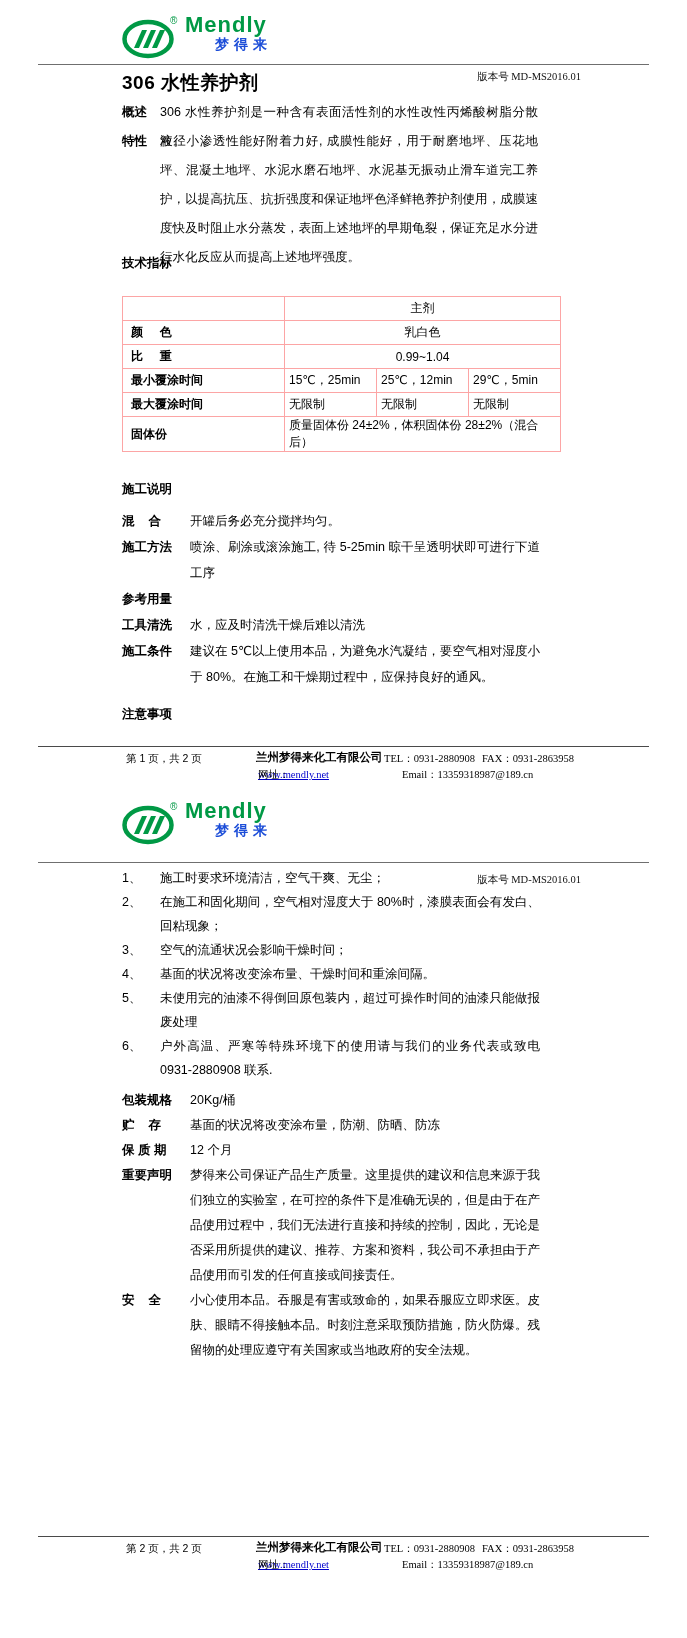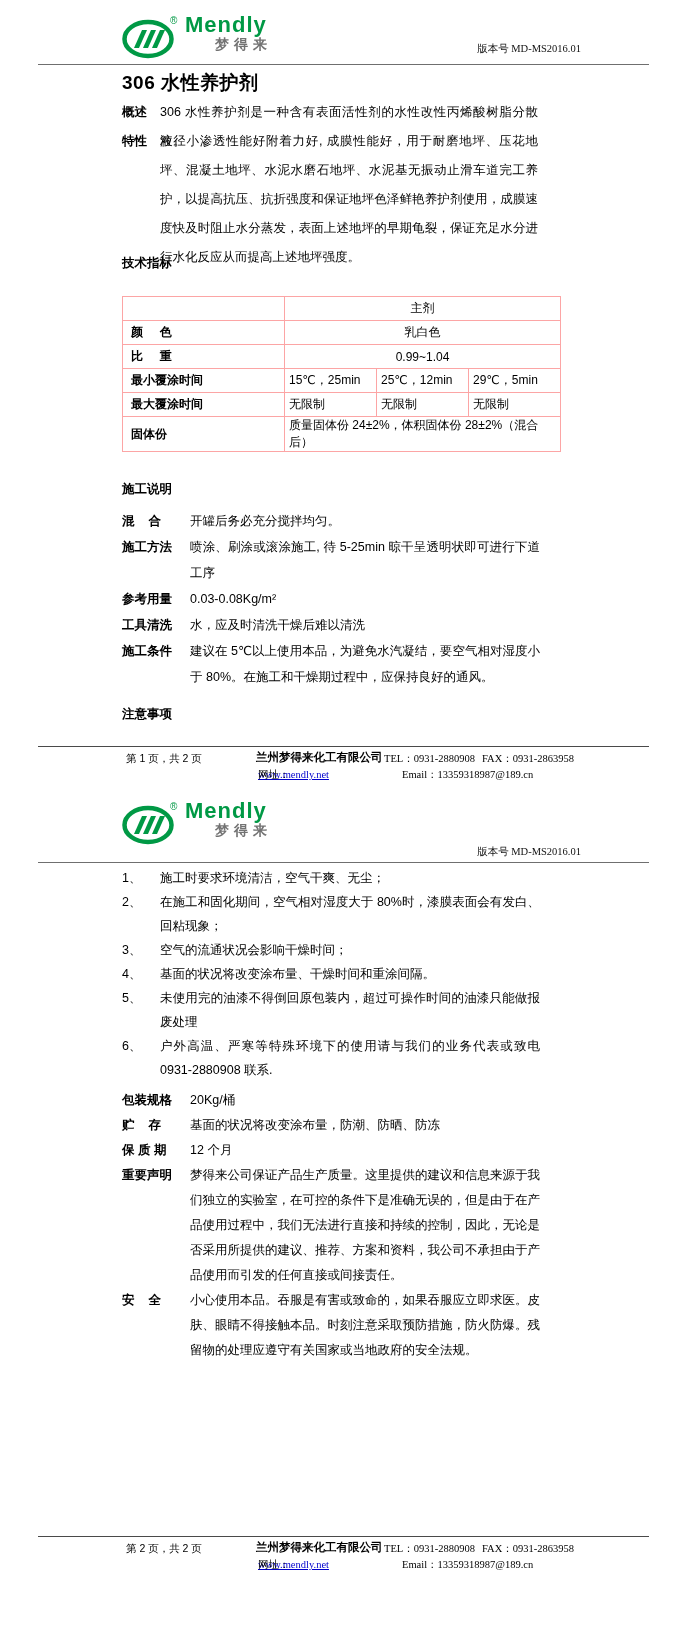--- a/index.html
+++ b/index.html
@@ -6,22 +6,22 @@
   html,body { background:#ffffff; }
   .sheet{
     position:relative; width:687px; height:1638px; background:#fff;
     font-family:"Liberation Sans","DejaVu Sans",sans-serif; color:#000;
     overflow:hidden;
   }
   
   .logo{ position:absolute; left:122px; display:flex; align-items:flex-start; }
   .logo-text{ margin-left:5px; }
   .logo-name{ color:#009945; font-weight:bold; font-size:22px; line-height:22px; letter-spacing:1px; }
-  .logo-cn{ color:#737373; font-weight:bold; font-size:14px; line-height:16px; letter-spacing:5px; margin-left:30px; }
-  .version{ position:absolute; right:106px; font-family:"Liberation Serif","DejaVu Serif",serif; font-size:10.5px; color:#111; }
+  .logo-cn{ color:#1d4ed8; font-weight:bold; font-size:14px; line-height:16px; letter-spacing:5px; margin-left:30px; }
+  .version{ position:absolute; right:106px; font-family:"Liberation Serif","DejaVu Serif",serif; font-size:10.5px; color:#111;margin-top:28px; }
   .rule{ position:absolute; left:38px; width:611px; border-top:1px solid #6f6f6f; height:0; }
   
   .title{ position:absolute; left:122px; font-size:19px; font-weight:bold; letter-spacing:0.5px; }
   .heading{ position:absolute; left:122px; font-size:12.5px; font-weight:bold; }
   .para{ position:absolute; left:122px; width:416px; display:flex; }
   .para-label{ flex:0 0 38px; font-weight:bold; font-size:12.5px; line-height:29px; white-space:pre; }
   .para-text{ flex:1; font-size:12.5px; line-height:29px; text-align:justify; }
   
   .spec-table{ position:absolute; left:122px; top:296px; border-collapse:collapse; font-size:12px; }
   .spec-table td{ border:1px solid #fca5a5; height:24px; padding:0 4px; }
@@ -128,21 +128,20 @@
     <div class="row">
       <span class="row-label">混&nbsp;&nbsp;&nbsp;&nbsp;合</span>
       <span class="row-text">开罐后务必充分搅拌均匀。</span>
     </div>
     <div class="row">
       <span class="row-label">施工方法</span>
       <span class="row-text">喷涂、刷涂或滚涂施工, 待 5-25min 晾干呈透明状即可进行下道工序</span>
     </div>
     <div class="row">
       <span class="row-label">参考用量</span>
-      <span class="row-text">0.03-0.08Kg/m²</span>
     </div>
     <div class="row">
       <span class="row-label">工具清洗</span>
       <span class="row-text">水，应及时清洗干燥后难以清洗</span>
     </div>
     <div class="row">
       <span class="row-label">施工条件</span>
       <span class="row-text">建议在 5℃以上使用本品，为避免水汽凝结，要空气相对湿度小于 80%。在施工和干燥期过程中，应保持良好的通风。</span>
     </div>
   </div>

